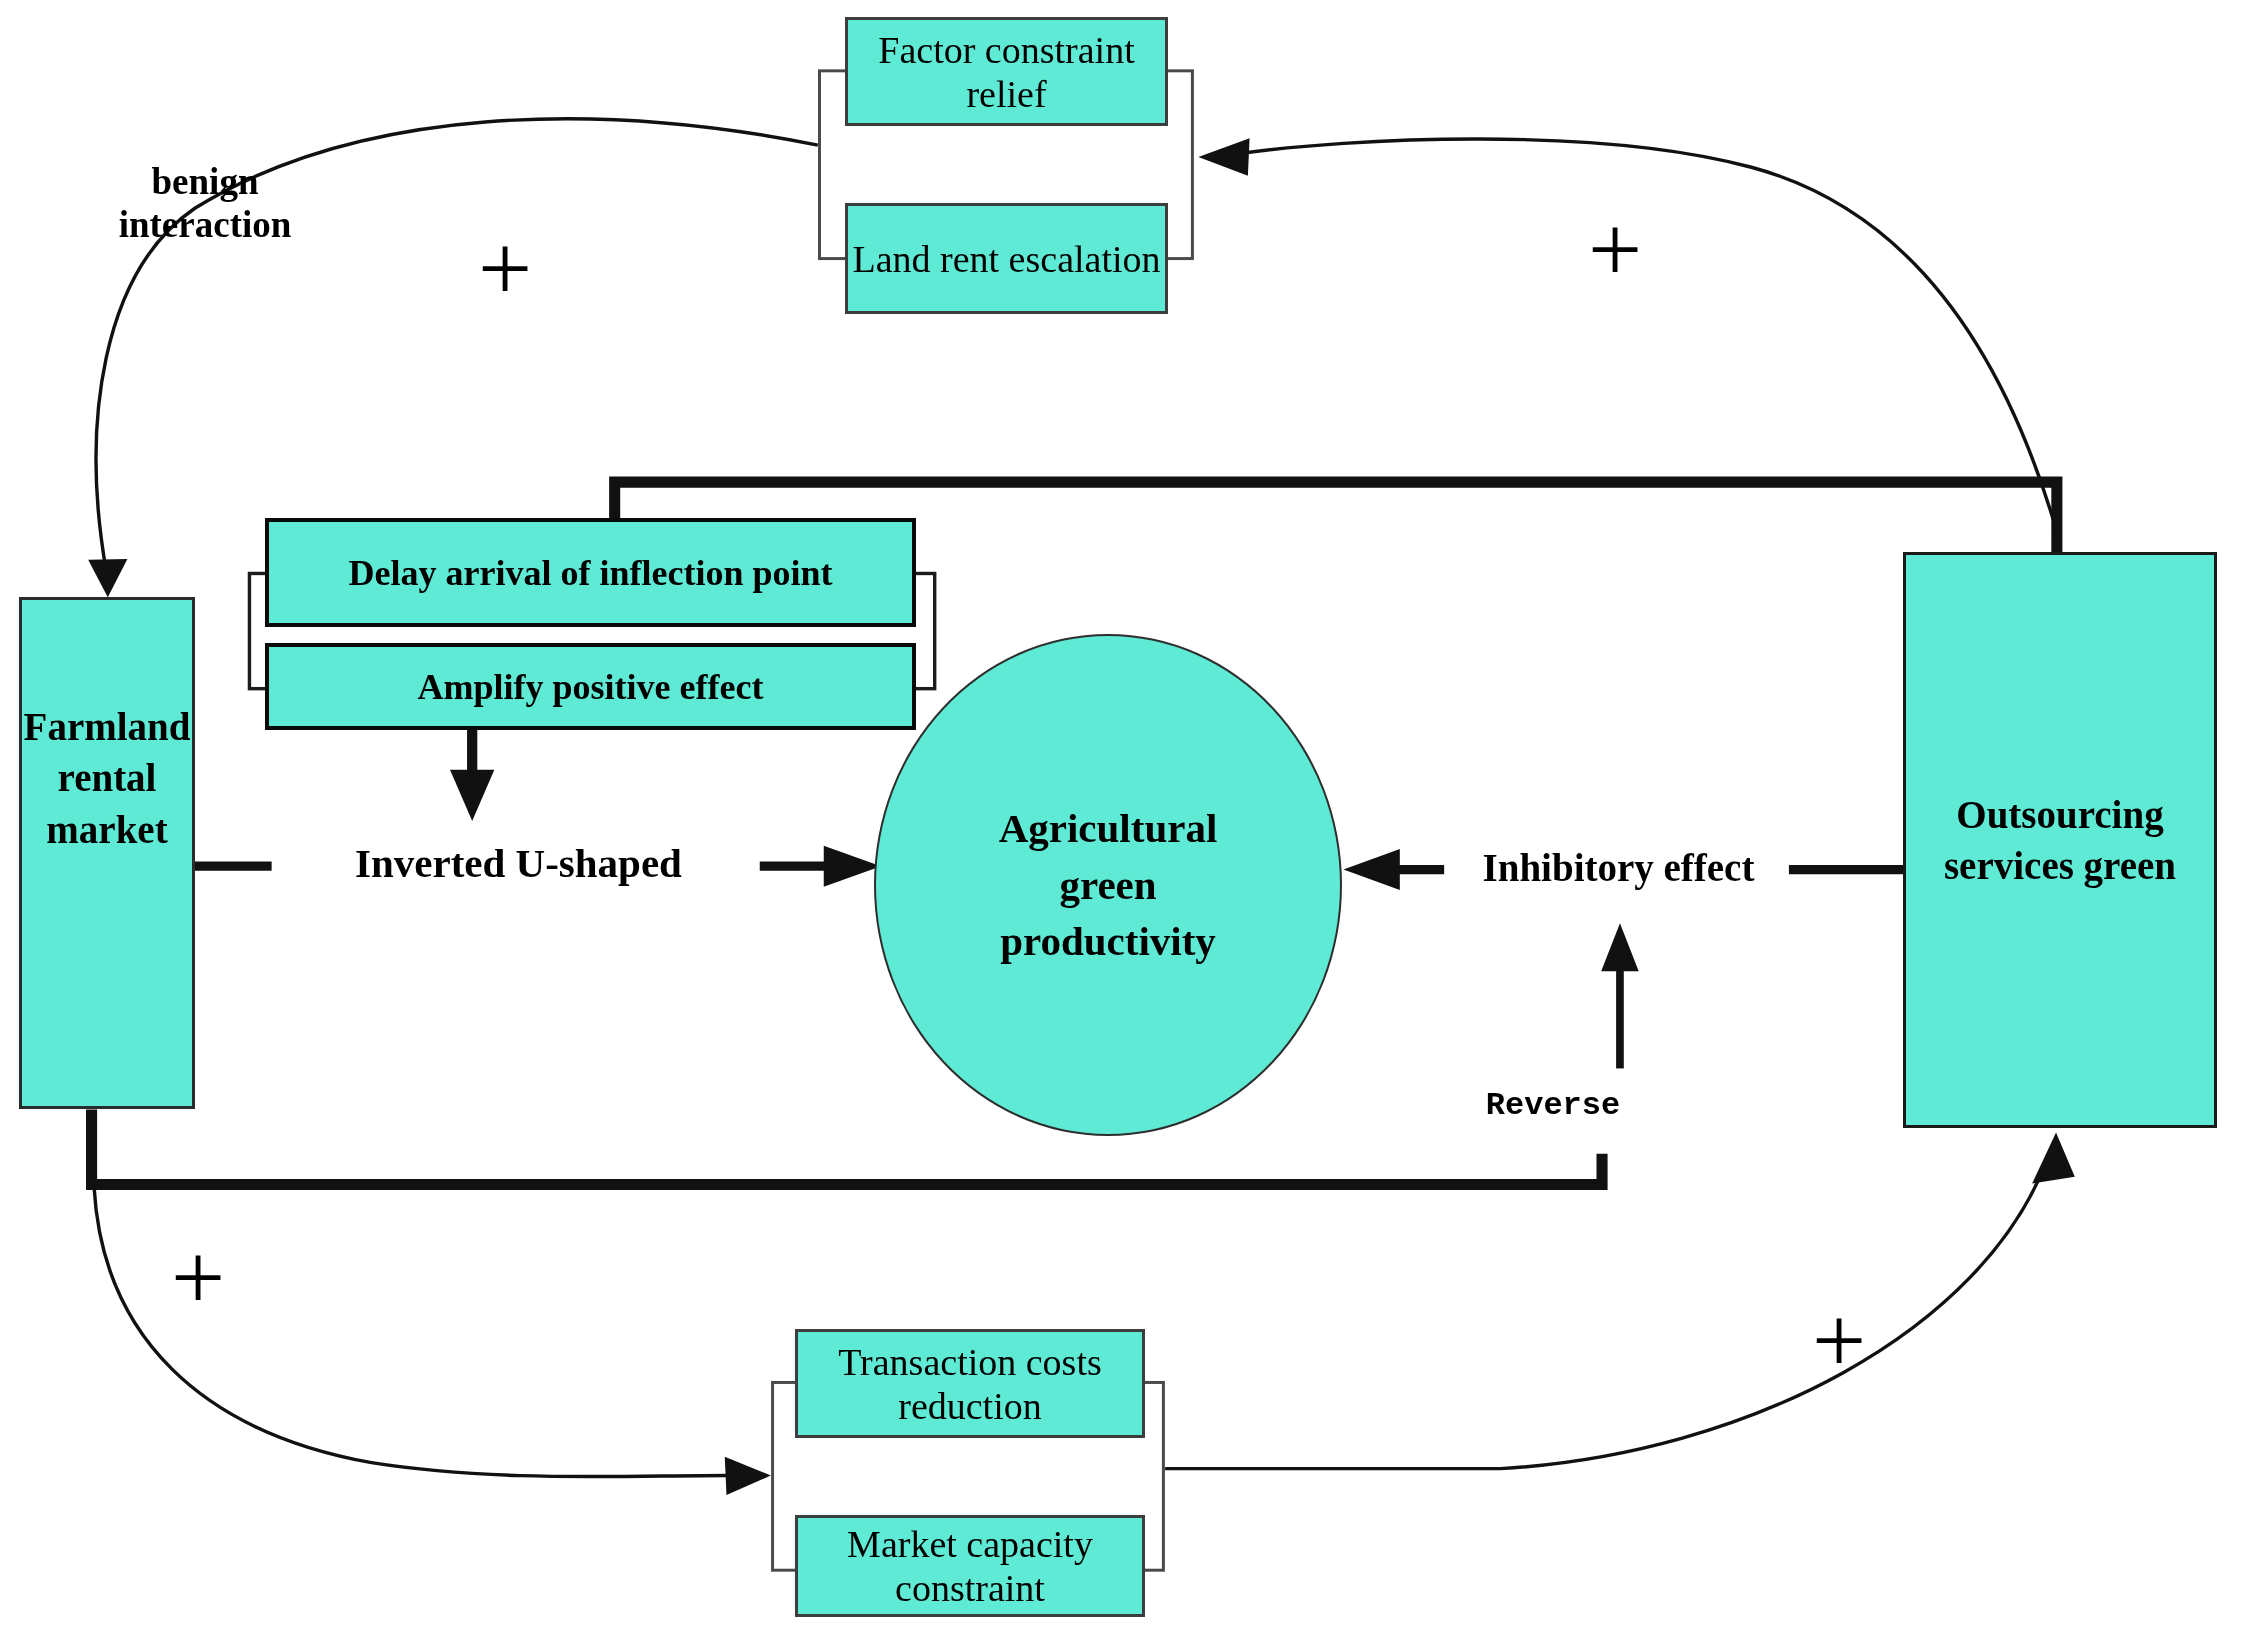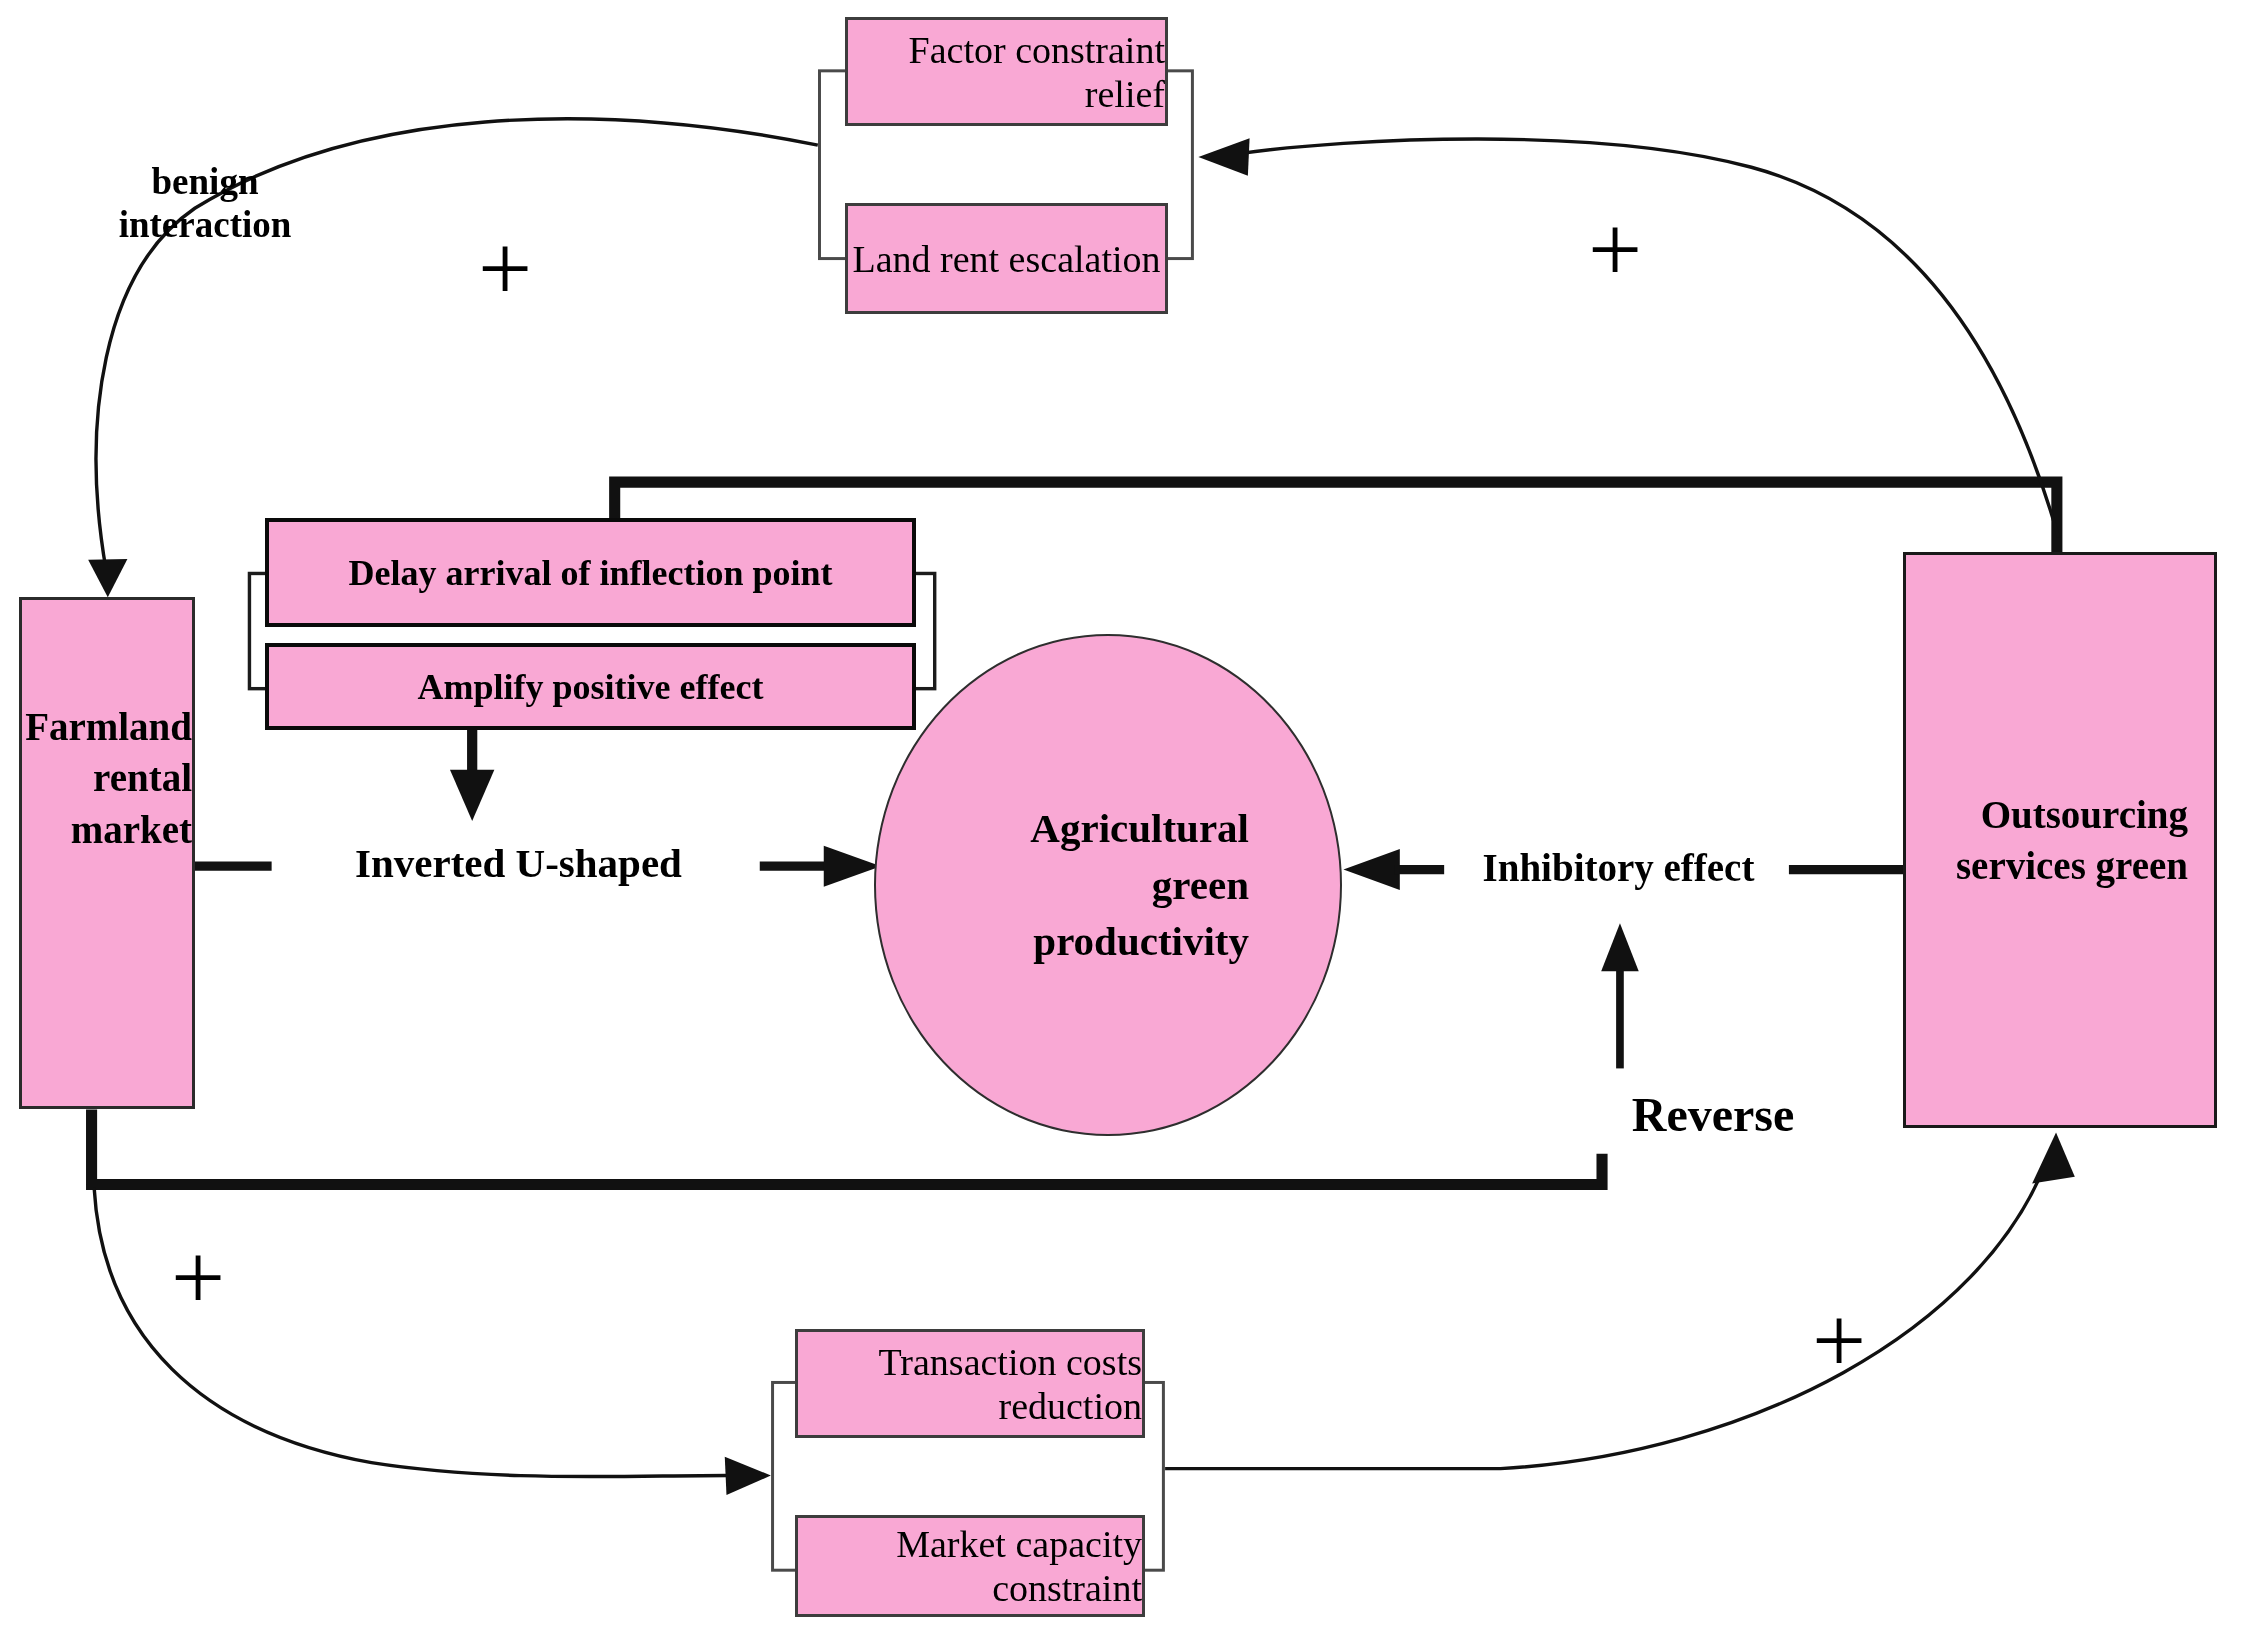--- a/index.html
+++ b/index.html
@@ -1,19 +1,19 @@
 <!DOCTYPE html>
 <html style="font-size:13.7px"><head>
 <meta charset="utf-8">
 <style>
   html,body{margin:0;padding:0;background:#fff;}
   .canvas{position:relative;width:2250px;height:1647px;background:#fff;overflow:hidden;
           font-family:"Liberation Serif","DejaVu Serif",serif;color:#000;}
   svg.connectors{position:absolute;left:0;top:0;z-index:1;}
-  .node{position:absolute;z-index:2;background:#f9a8d4;box-sizing:border-box;text-align:right;}
+  .node{position:absolute;z-index:2;background:#5eead4;box-sizing:border-box;text-align:center;}
   .flexc{display:flex;align-items:center;justify-content:center;}
   .b-thin{border:3.4px solid #3d3d3d;}
   .b-bold{border:4.3px solid #0a0a0a;}
   .factor-box{left:845px;top:17px;width:323px;height:109px;font-size:38px;}
   .land-box{left:845px;top:203px;width:323px;height:111px;font-size:38px;}
   .delay-box{left:265px;top:518px;width:651px;height:109px;font-size:36px;font-weight:bold;}
   .amplify-box{left:265px;top:643px;width:651px;height:87px;font-size:36px;font-weight:bold;}
   .transaction-box{left:795px;top:1329px;width:350px;height:109px;font-size:38px;}
   .marketcap-box{left:795px;top:1515px;width:350px;height:102px;font-size:38px;}
   .farmland-box{left:19px;top:597px;width:176px;height:512px;border:3.4px solid #2b2b2b;
@@ -21,21 +21,21 @@
   .outsourcing-box{left:1903px;top:552px;width:314px;height:576px;border:3.4px solid #1a1a1a;
                 font-size:39px;font-weight:bold;line-height:1.32;}
   .outsourcing-box span{display:block;width:256px;margin:0 auto;}
   .circle-node{left:874px;top:634px;width:468px;height:502px;border:2.6px solid #2e2e2e;
                border-radius:50%;font-size:41px;font-weight:bold;line-height:1.38;}
   .circle-node span{display:block;width:282px;margin:0 auto;}
   .lbl{position:absolute;z-index:2;text-align:center;background:transparent;}
   .benign-lbl{left:81px;top:160px;width:248px;font-size:37px;font-weight:bold;}
   .inverted-lbl{left:286px;top:839px;width:465px;font-size:41px;font-weight:bold;}
   .inhibitory-lbl{left:1451px;top:845px;width:335px;font-size:39px;font-weight:bold;}
-  .reverse-lbl{left:1617px;top:1087px;width:192px;font-size:48px;font-weight:bold;}
+  .reverse-lbl{left:1457px;top:1087px;width:192px;font-size:32px;font-weight:bold;font-family:Liberation Mono, monospace;}
   .plus{position:absolute;z-index:2;font-size:96px;font-weight:400;line-height:1;
         width:68px;text-align:center;}
   .plus-tl{left:471px;top:220px;}
   .plus-tr{left:1581px;top:201px;}
   .plus-bl{left:164px;top:1229px;}
   .plus-br{left:1805px;top:1292px;}
 </style>
 </head>
 <body>
 

